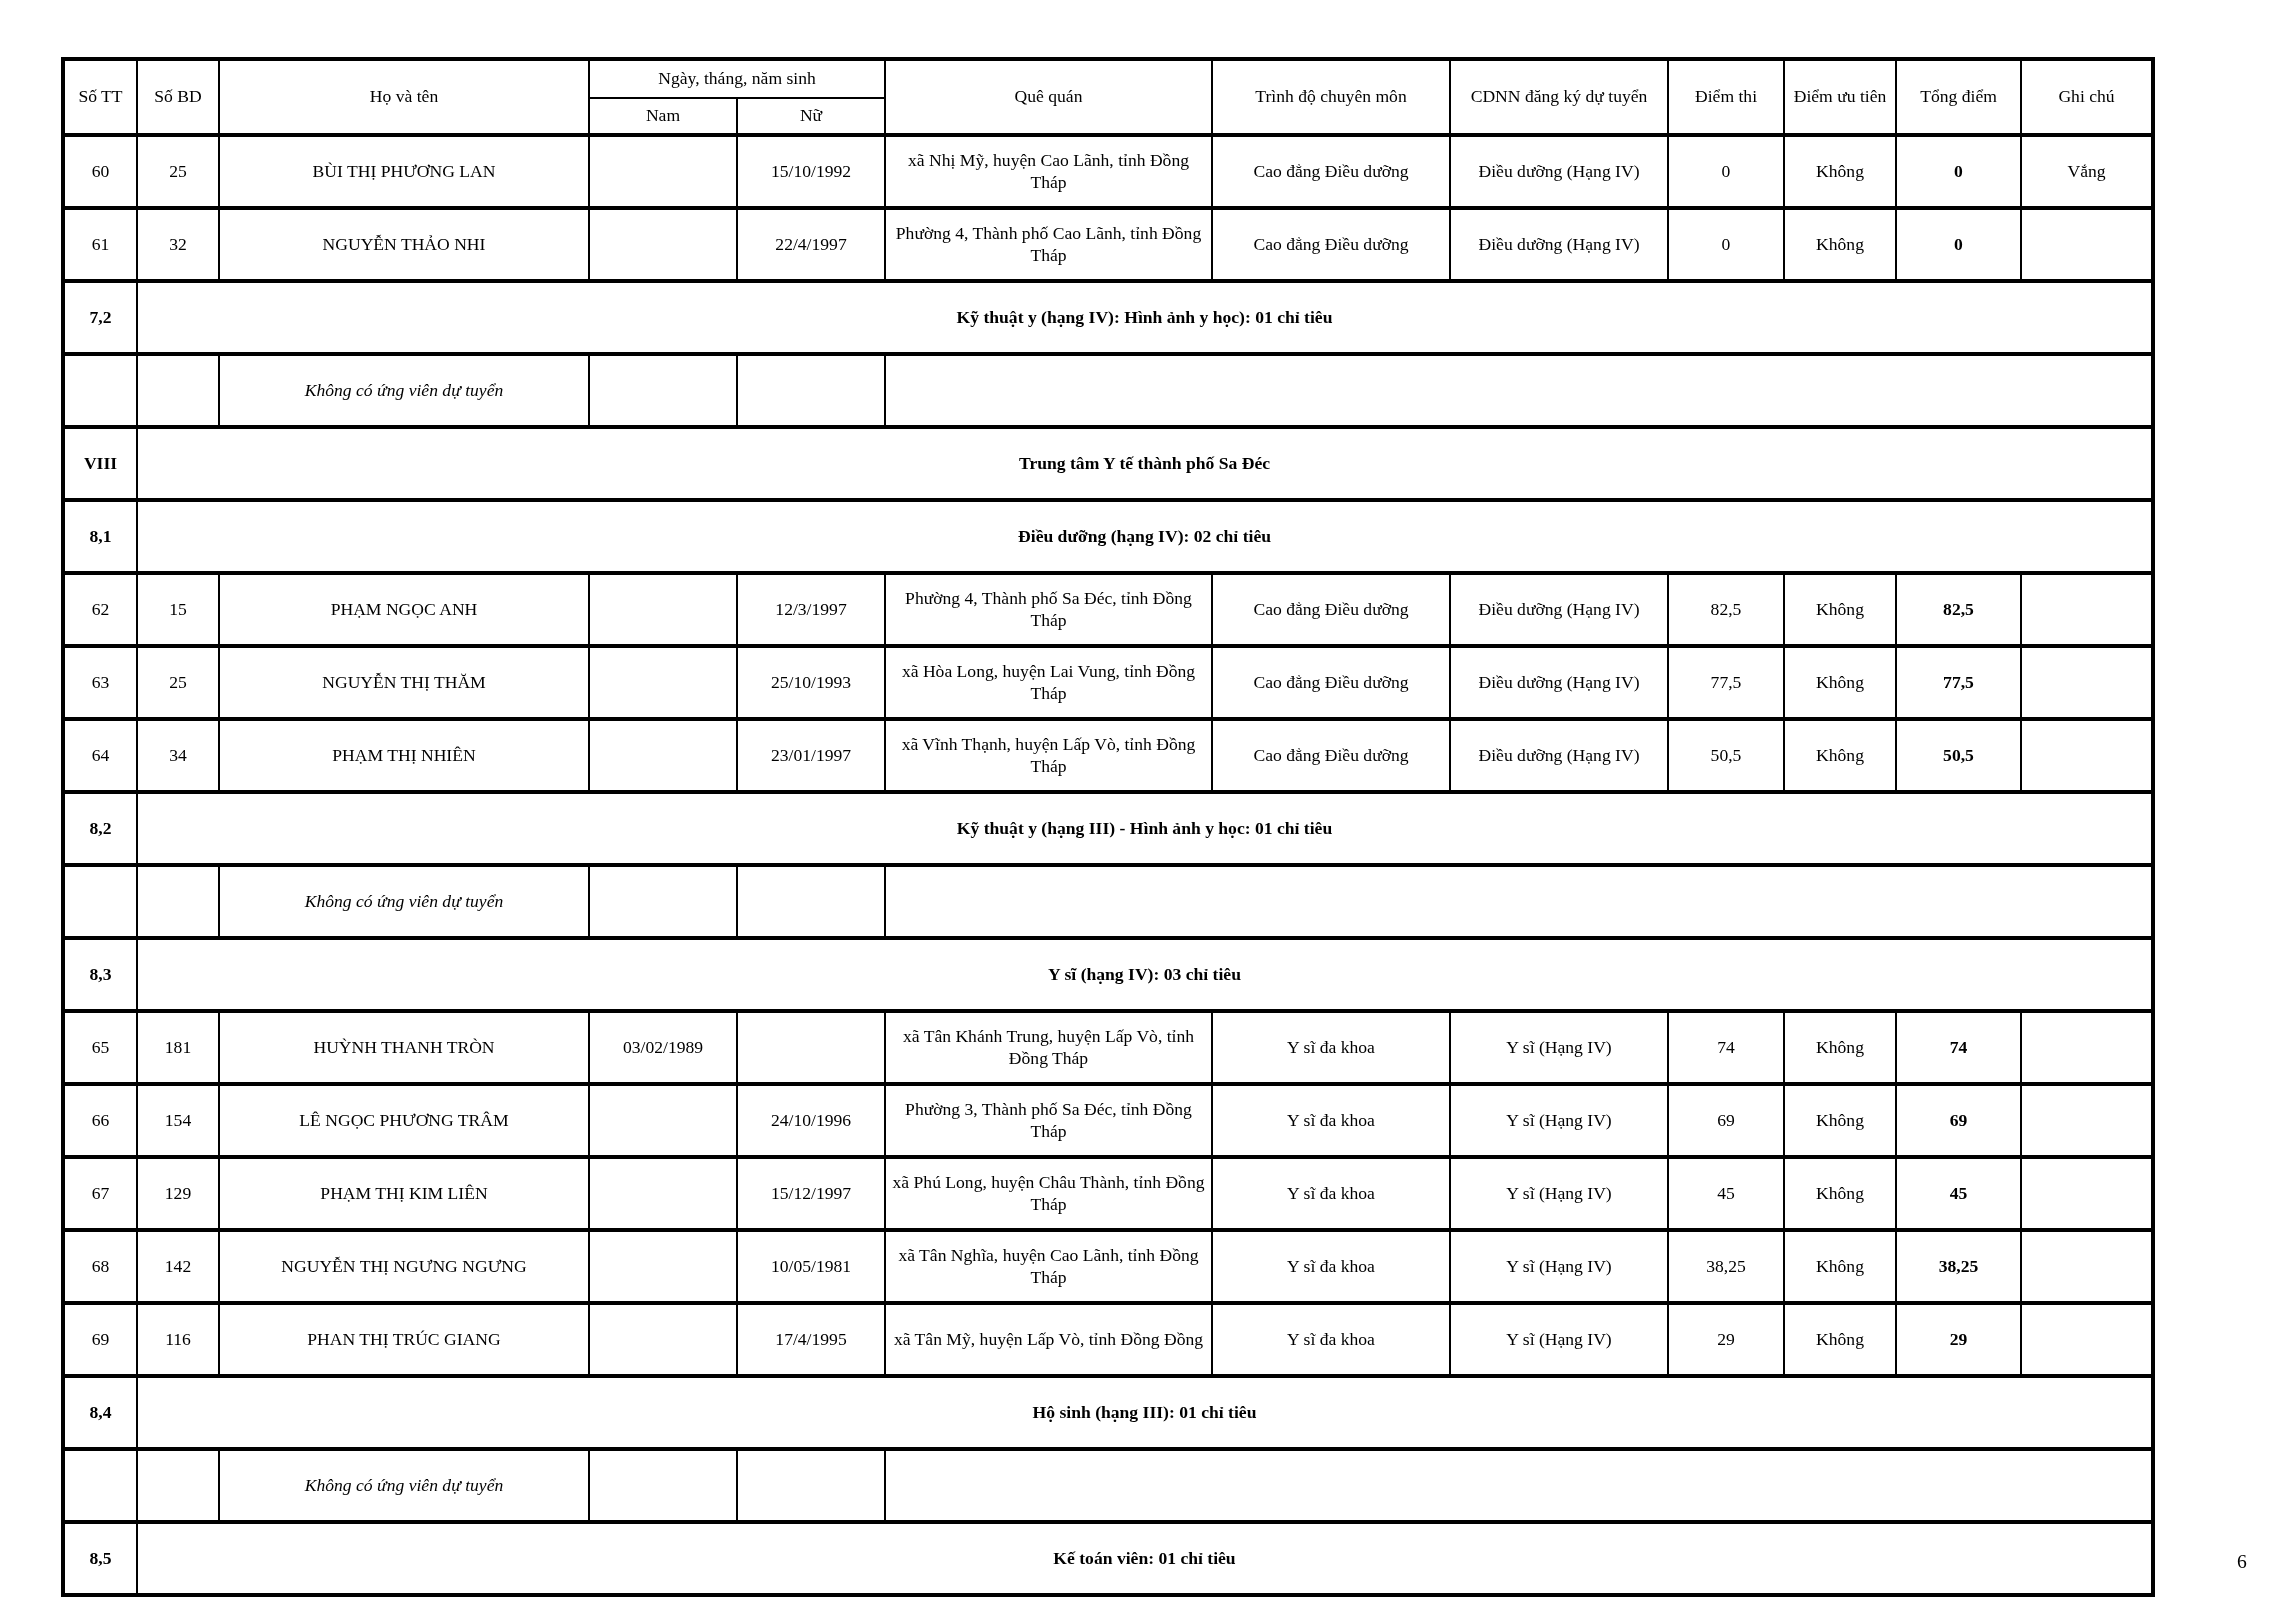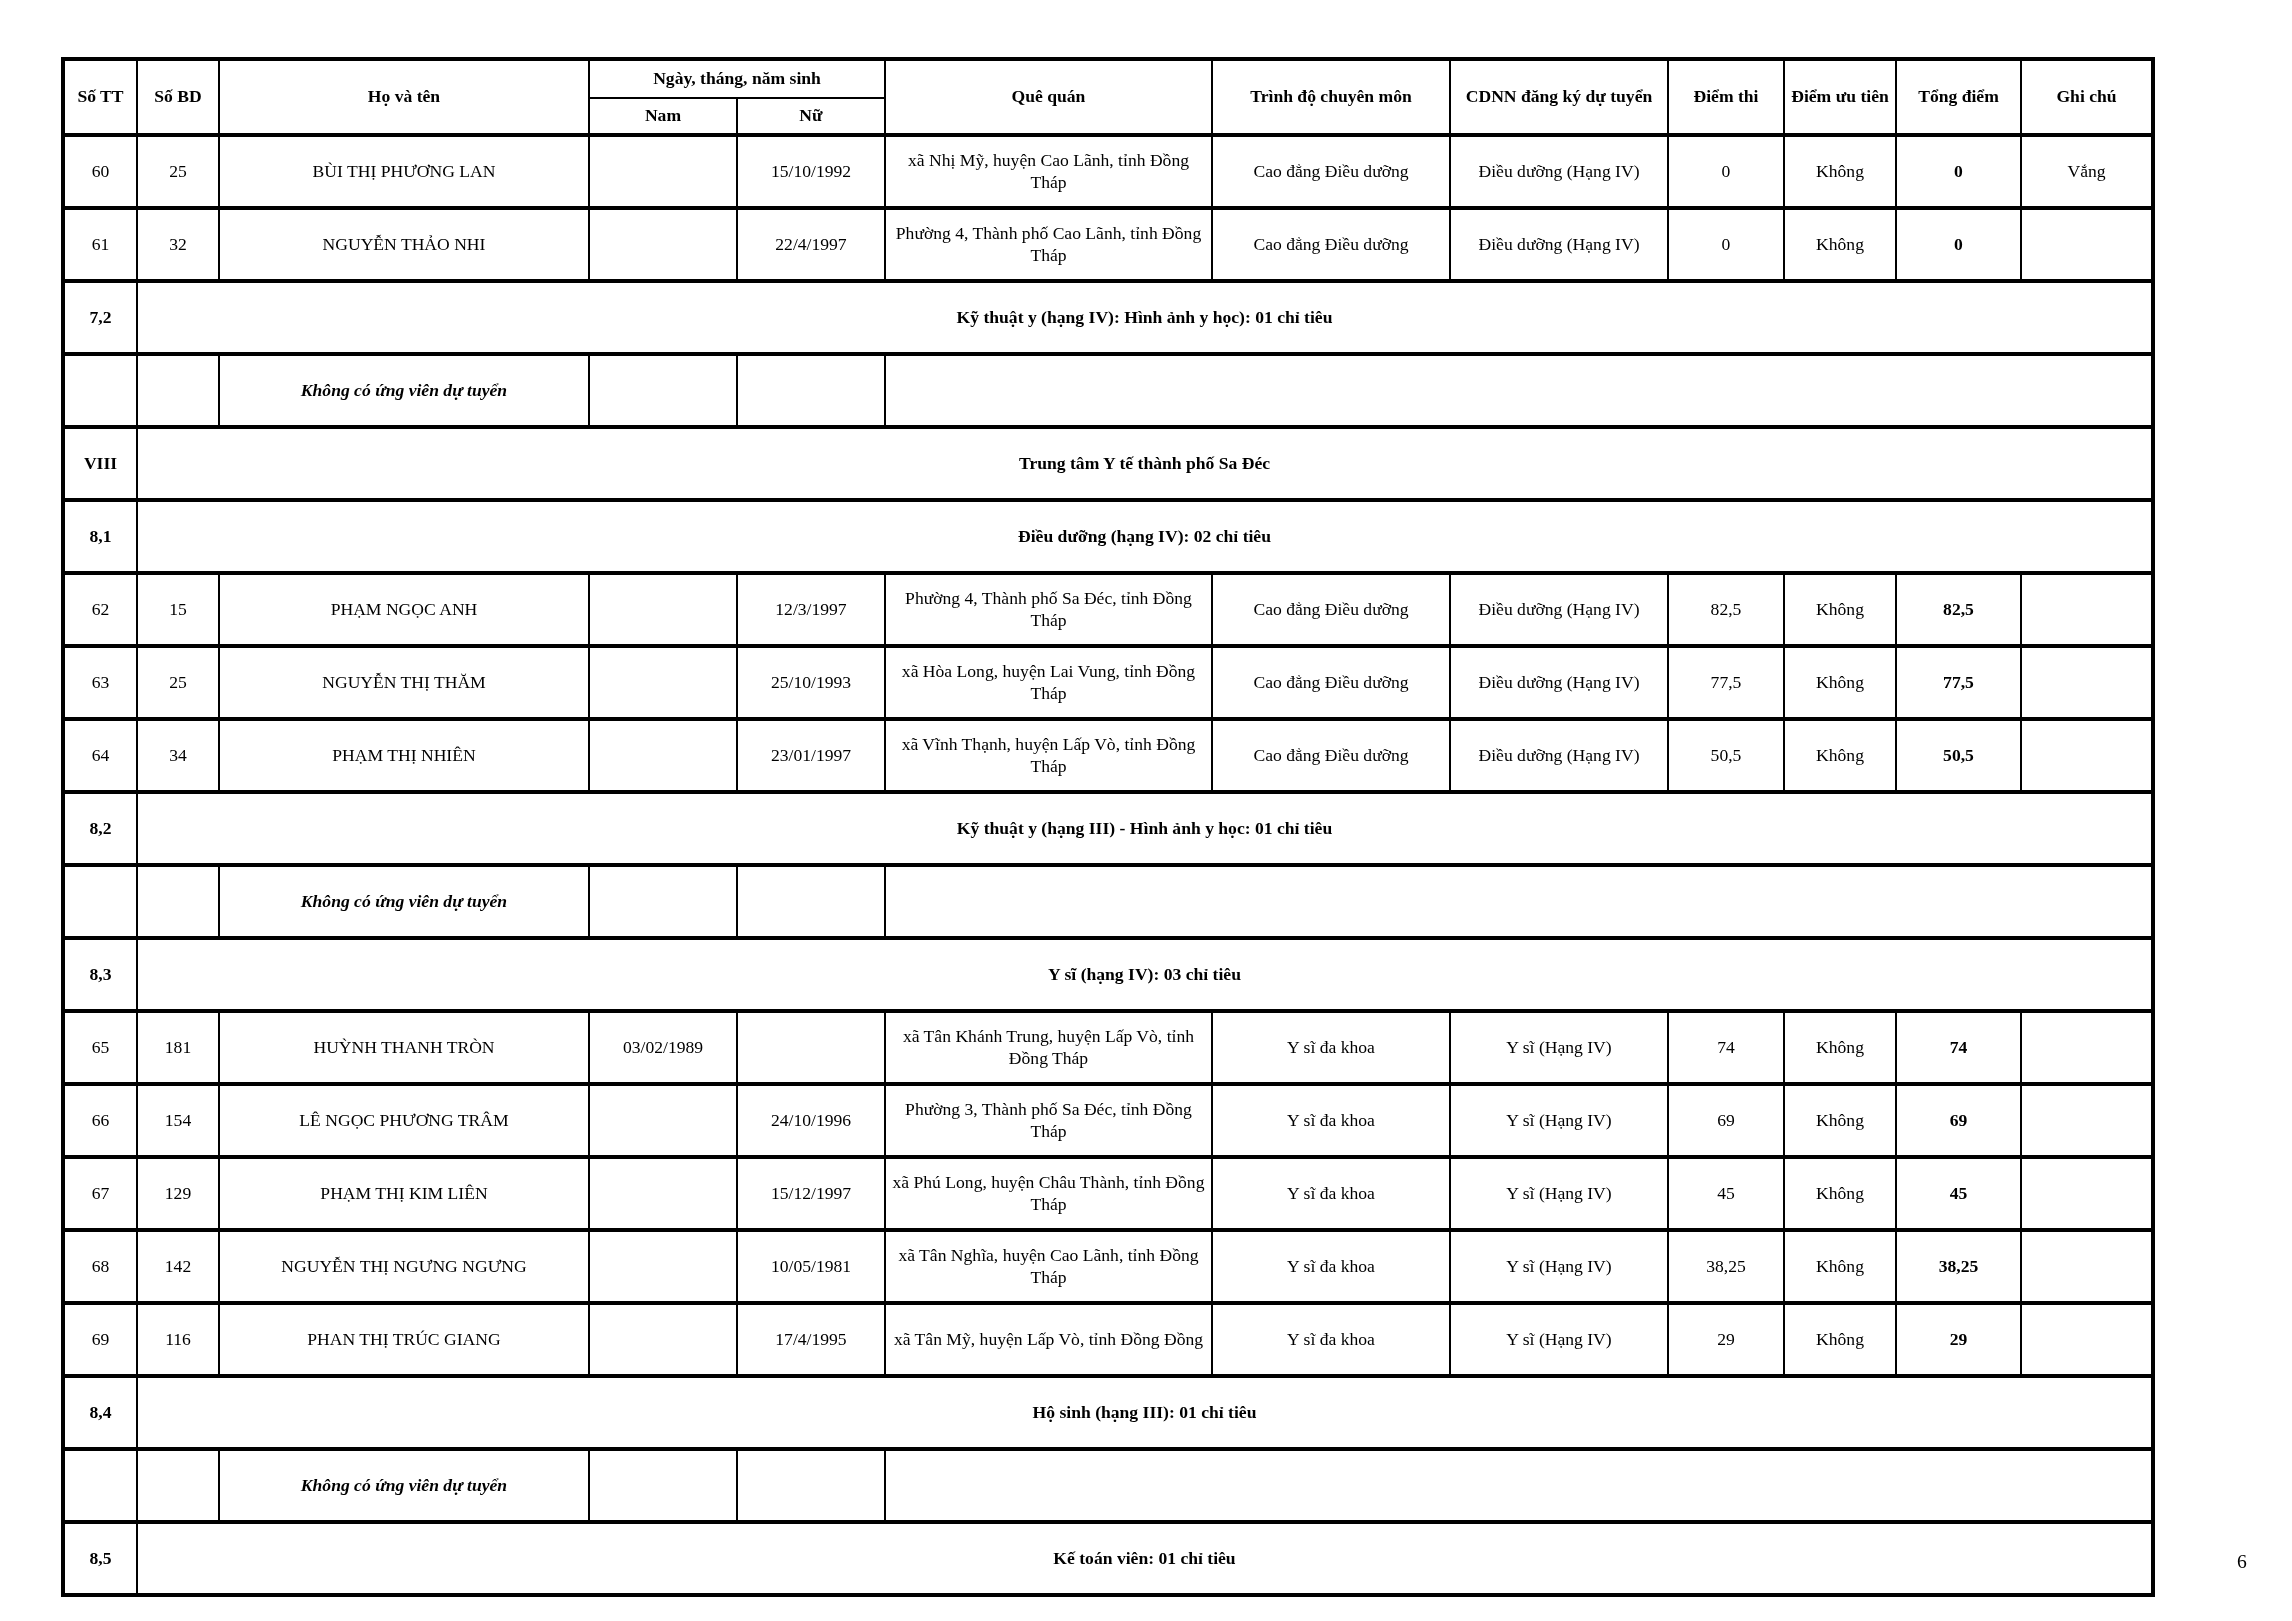--- a/index.html
+++ b/index.html
@@ -22,30 +22,30 @@
     border-top:4.9px solid #000;
     border-bottom:4.9px solid #000;
     vertical-align:middle;
     padding:2px 5.9px;
     font-size:17.6px;
     line-height:1.25;
     overflow:hidden;
     text-align:center;
   }
   table.main{border:4.9px solid #000;}
-  table.main thead th{font-weight:bold;}
+  table.main thead th{font-weight:normal;}
   tr.hdr1{height:39px;}
   tr.hdr2{height:37px;}
   tbody tr{height:73px;}
   .b{font-weight:bold;}
   .section-label{font-weight:bold;text-align:left;padding-left:9.8px;}
   .unit-no{font-weight:bold;}
   .unit-label{font-weight:bold;font-size:21.6px;text-align:left;padding-left:9.8px;}
   .name-cell{text-align:left;padding-left:7.8px;}
-  .note-cell{font-style:italic;text-align:left;padding-left:7.8px;font-size:17.6px;font-weight:bold;}
+  .note-cell{font-style:italic;text-align:left;padding-left:7.8px;font-size:17.6px;}
   .tot{font-weight:bold;}
   .page-num{
     position:absolute;left:2237px;top:1551px;
     font-size:19.6px;
     font-family:"Liberation Serif","DejaVu Serif",serif;
   }
 </style>
 </head>
 <body>
 

